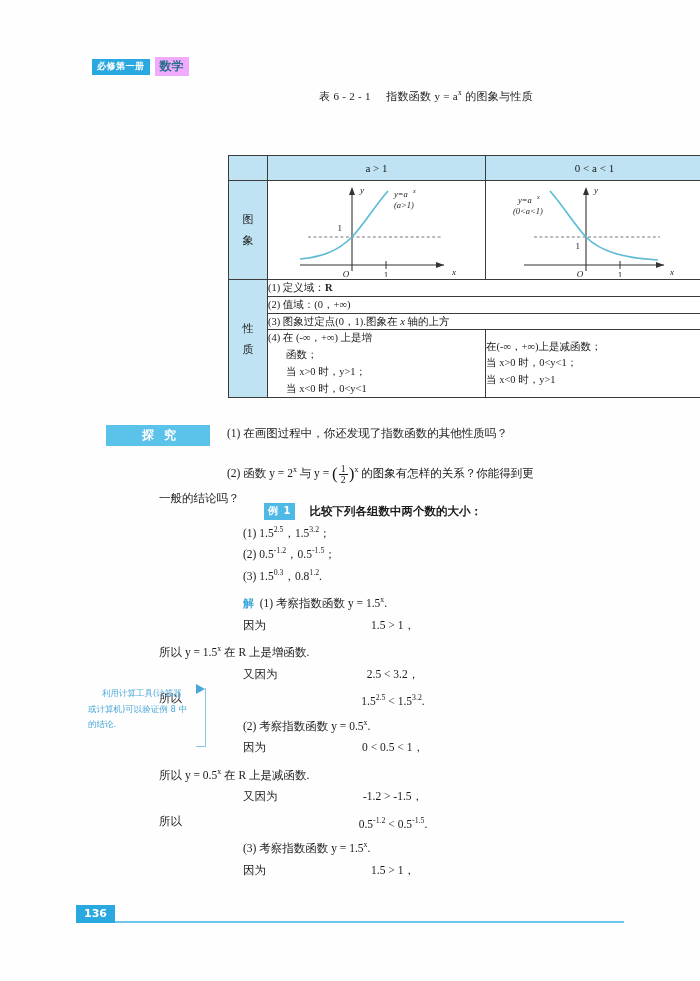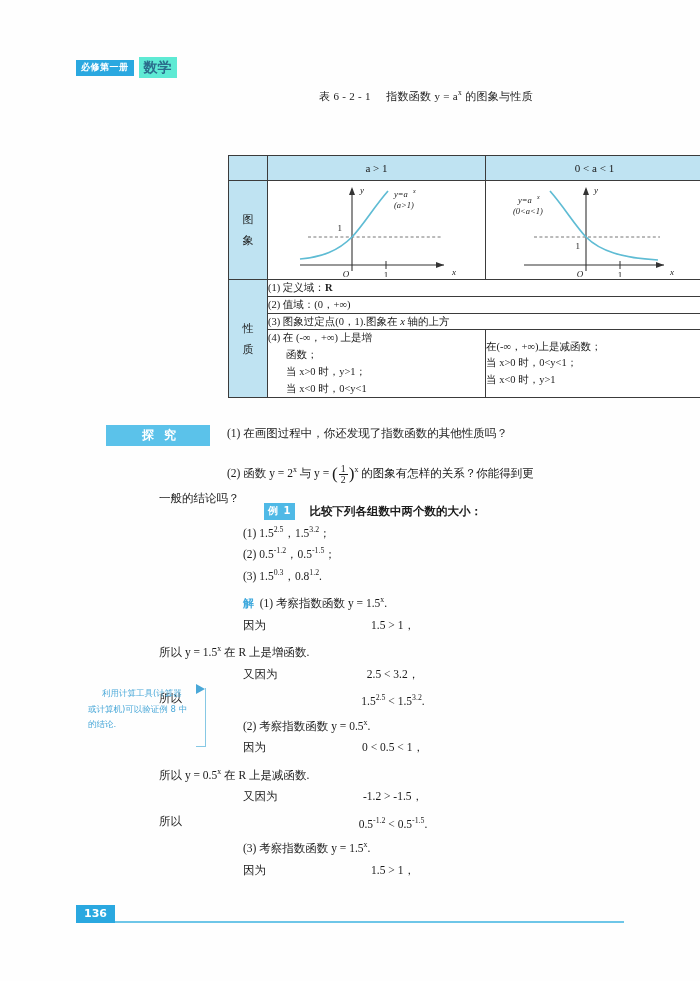--- a/index.html
+++ b/index.html
@@ -19,39 +19,39 @@
   .page {
     position: absolute;
     left: 0; top: 0;
     width: 700px; height: 981px;
     background: #fefefe;
   }
 
   
   .rh {
     position: absolute;
-    left: 76px; top: 57px;
+    left: 92px; top: 57px;
     display: flex;
     align-items: center;
     gap: 5px;
   }
   .rh-badge {
     background: #2aa8e0;
     color: #ffffff;
     font-size: 9px;
     line-height: 1;
     padding: 3px 5px 4px 5px;
     letter-spacing: 0.5px;
     font-family: "DejaVu Sans", sans-serif;
     font-weight: bold;
   }
   .rh-sub {
-    background: #5eead4;
+    background: #f0abfc;
     color: #2b6d8c;
-    font-size: 14px;
+    font-size: 12px;
     line-height: 1;
     padding: 3px 5px 4px 5px;
     font-family: "DejaVu Sans", sans-serif;
     font-weight: bold;
   }
 
   
   .tbl-caption {
     position: absolute;
     left: 228px; top: 88px;

